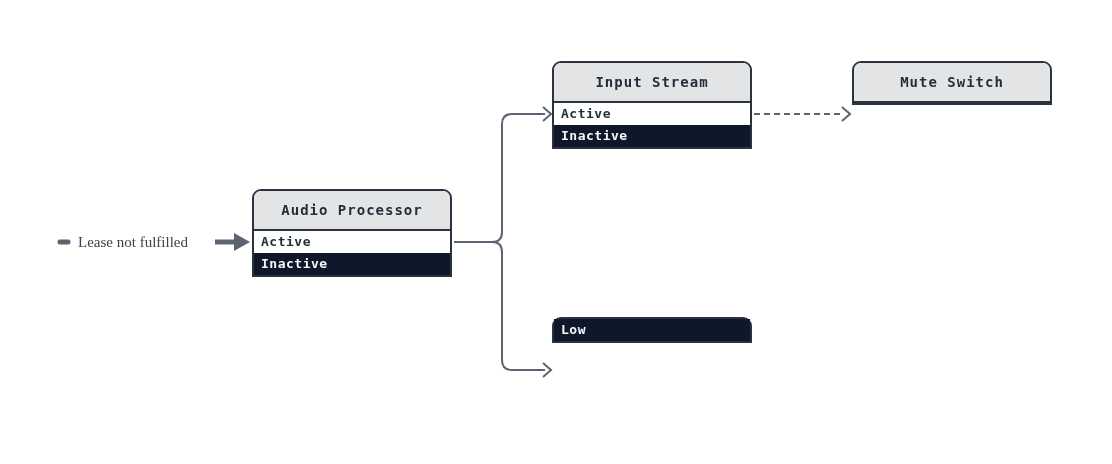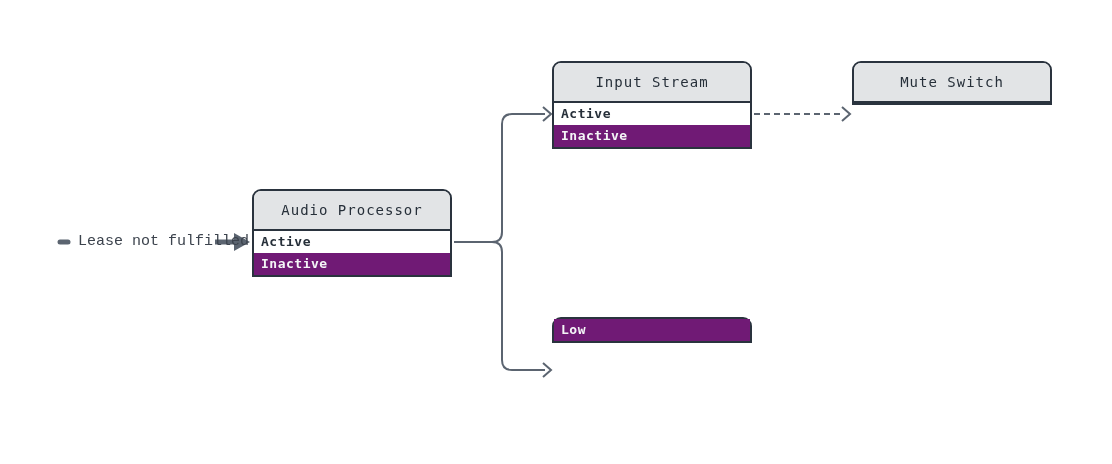--- a/index.html
+++ b/index.html
@@ -8,34 +8,34 @@
     font-family:"DejaVu Sans Mono", monospace; overflow:hidden;
   }
   .edges-layer { position:absolute; left:0; top:0; width:1112px; height:464px; }
   .node {
     position:absolute; width:200px; box-sizing:border-box;
     border:2px solid #2a333e; border-radius:9px 9px 0 0; background:#ffffff;
   }
   .node-header {
     height:38px; background:#e2e4e6; border-bottom:2px solid #2a333e;
     border-radius:7px 7px 0 0; display:flex; align-items:center; justify-content:center;
-    font-size:14px; font-weight:400; color:#262f39; letter-spacing:1px;
+    font-size:14px; font-weight:700; color:#262f39; letter-spacing:1px;
   }
   .node-row {
     height:22px; line-height:22px; padding:0 7px; font-size:13px;
     font-weight:600; letter-spacing:0.5px; white-space:nowrap; overflow:hidden;
   }
   .row-light { background:#ffffff; color:#262f39;border-radius:9px; }
-  .row-dark  { background:#701a75; color:#f4f6f7; }
+  .row-dark  { background:#0f172a; color:#f4f6f7; }
   .pos-audio-processor { left:252px; top:189px; }
   .pos-input-stream    { left:552px; top:61px;  }
   .pos-mute-switch     { left:852px; top:61px;  }
   .pos-system-activity { left:552px; top:317px; }
   .annotation-label {
-    position:absolute; left:78px; top:233px; font-family:Liberation Mono, monospace;
+    position:absolute; left:78px; top:233px; font-family:Liberation Serif, serif;
     font-size:15px; color:#3c434d; line-height:18px; white-space:nowrap;
   }
 </style>
 </head>
 <body>
 
 <div class="canvas">
 
   <svg class="edges-layer" viewBox="0 0 1112 464" fill="none" xmlns="http://www.w3.org/2000/svg">
 

